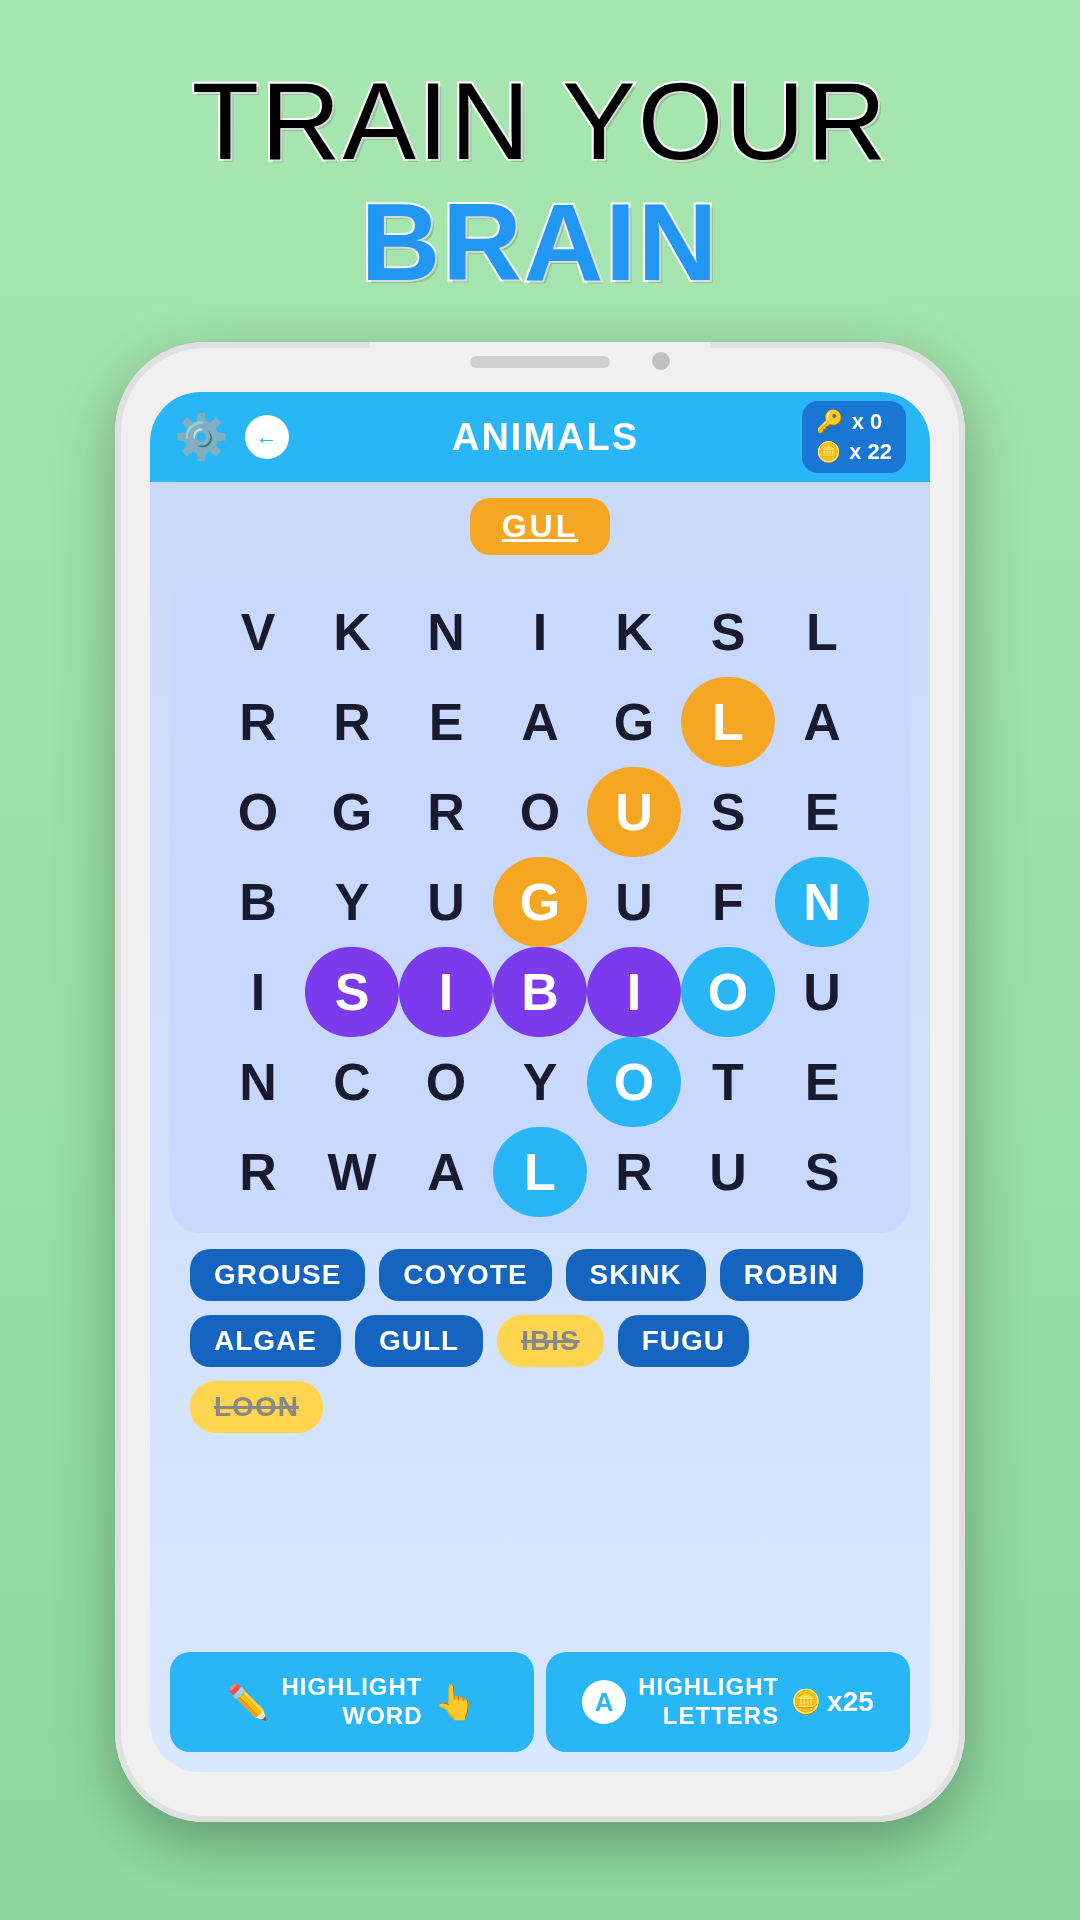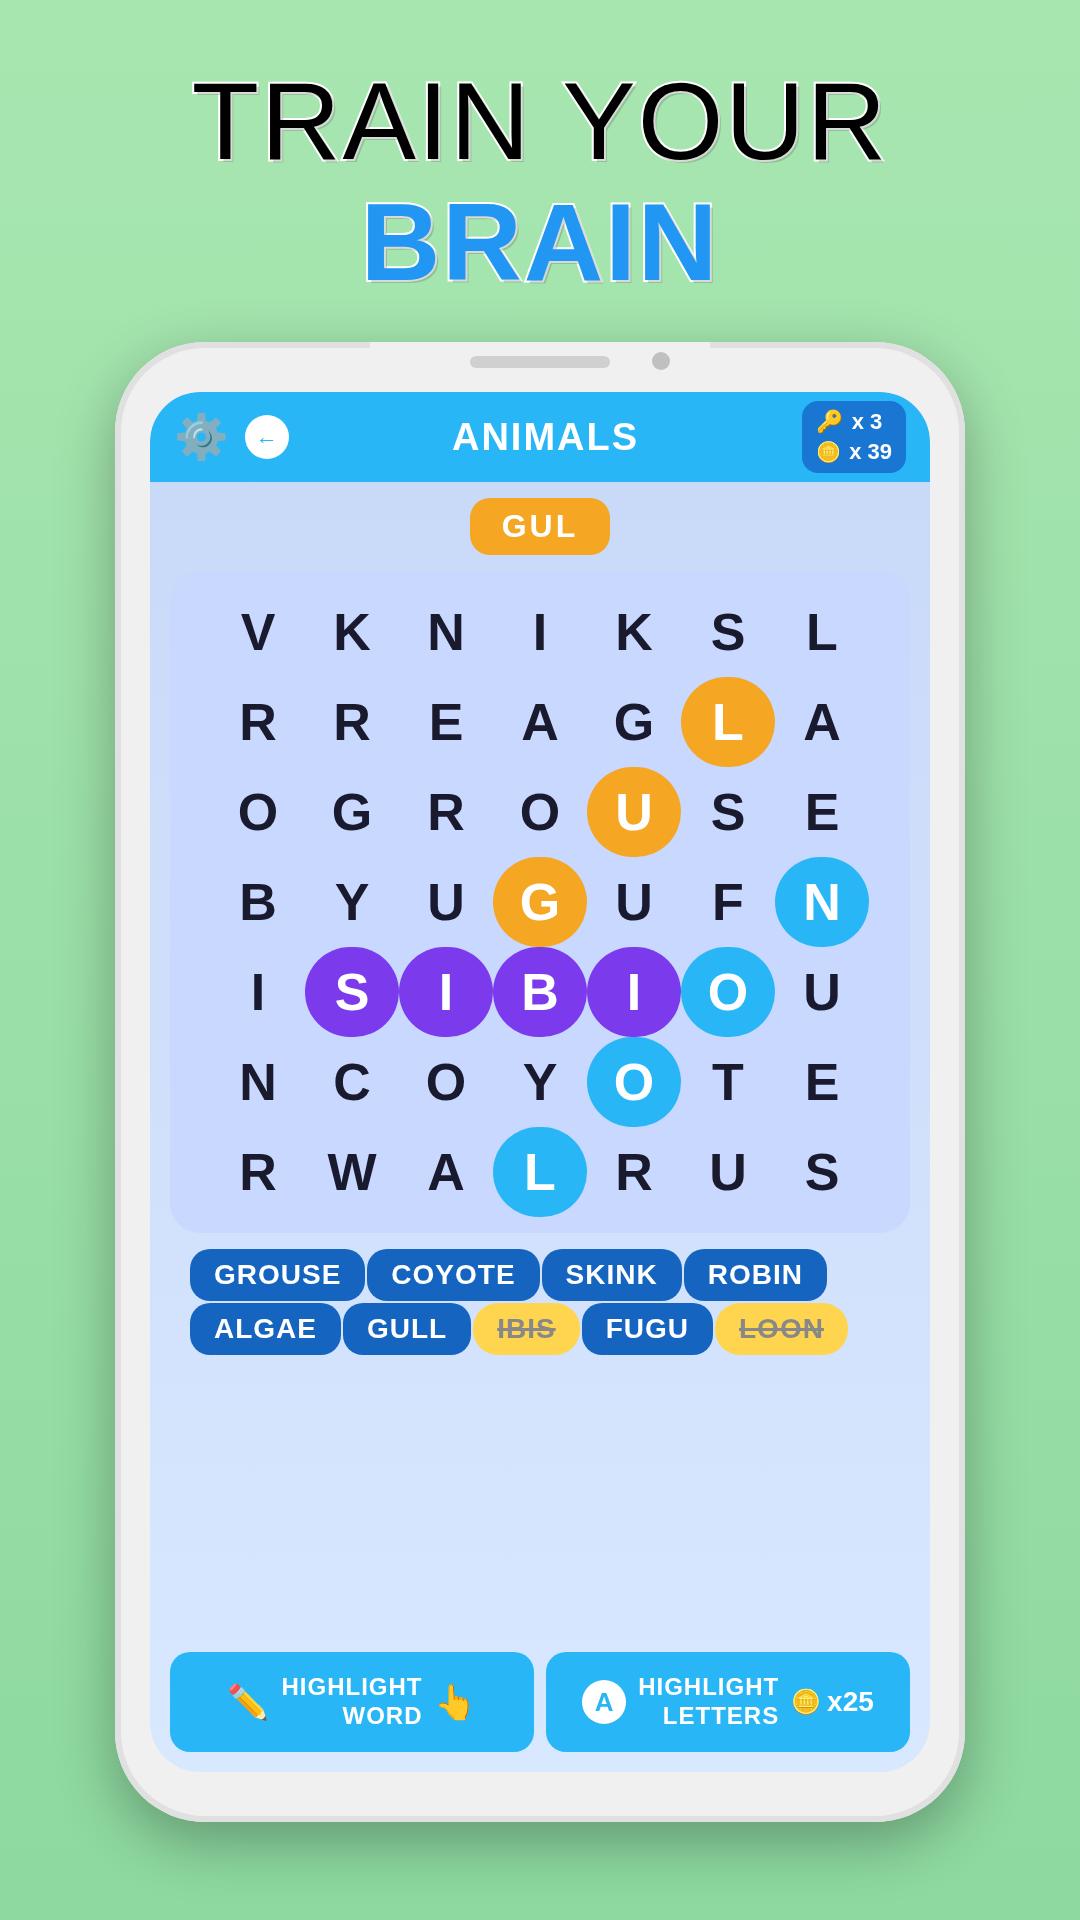--- a/index.html
+++ b/index.html
@@ -164,20 +164,21 @@
     
     .current-word-bubble {
       background: #f5a623;
       border-radius: 20px;
       padding: 10px 32px;
       font-size: 32px;
       font-weight: 900;
       color: white;
       letter-spacing: 3px;
       margin-bottom: 16px;
+      text-decoration: underline;
     }
 
     
     .letter-grid {
       background: #c8d8ff;
       border-radius: 30px;
       padding: 16px;
       position: relative;
       width: 740px;
     }
@@ -215,21 +216,21 @@
       background: #7c3aed;
       border-radius: 45px;
       color: white;
     }
 
     
     .words-list {
       padding: 16px 20px;
       display: flex;
       flex-wrap: wrap;
-      gap: 2px;
+      gap: 14px;
       justify-content: flex-start;
       text-align: center;
     }
 
     .word-chip {
       background: #1565c0;
       color: white;
       border-radius: 20px;
       padding: 10px 24px;
       font-size: 28px;
@@ -307,25 +308,25 @@
 
     <div class="top-bar">
       <div class="top-bar-left">
         <div class="gear-icon">⚙️</div>
         <div class="back-arrow">←</div>
       </div>
       <div class="top-bar-title">ANIMALS</div>
       <div class="top-bar-right">
         <div class="currency-row">
           <span class="key-icon">🔑</span>
-          <span>x 3</span>
+          <span>x 0</span>
         </div>
         <div class="currency-row">
           <span class="coin-icon">🪙</span>
-          <span>x 39</span>
+          <span>x 22</span>
         </div>
       </div>
     </div>
 
     <div class="word-search-container">
 
       <div class="current-word-bubble">GUL</div>
 
       <div class="grid-wrapper">
         <div class="letter-grid">

